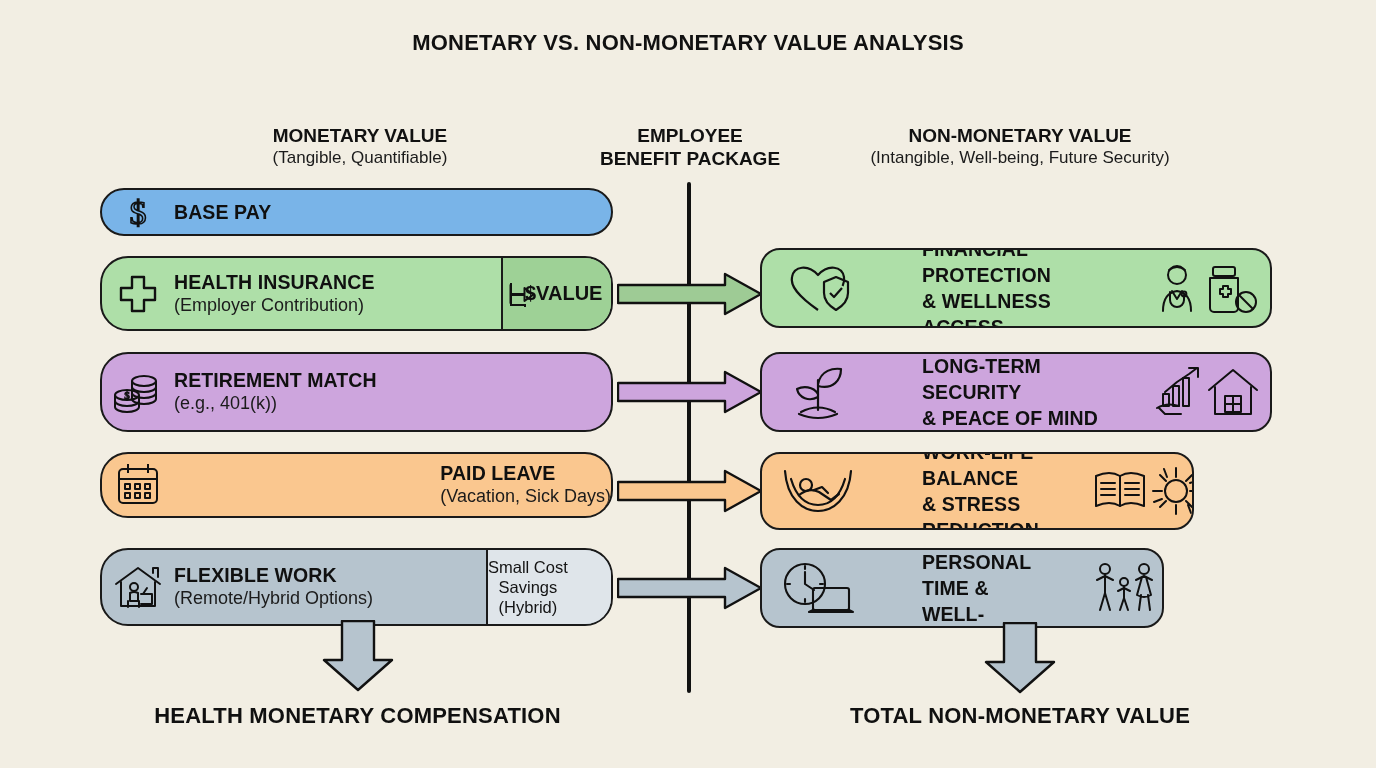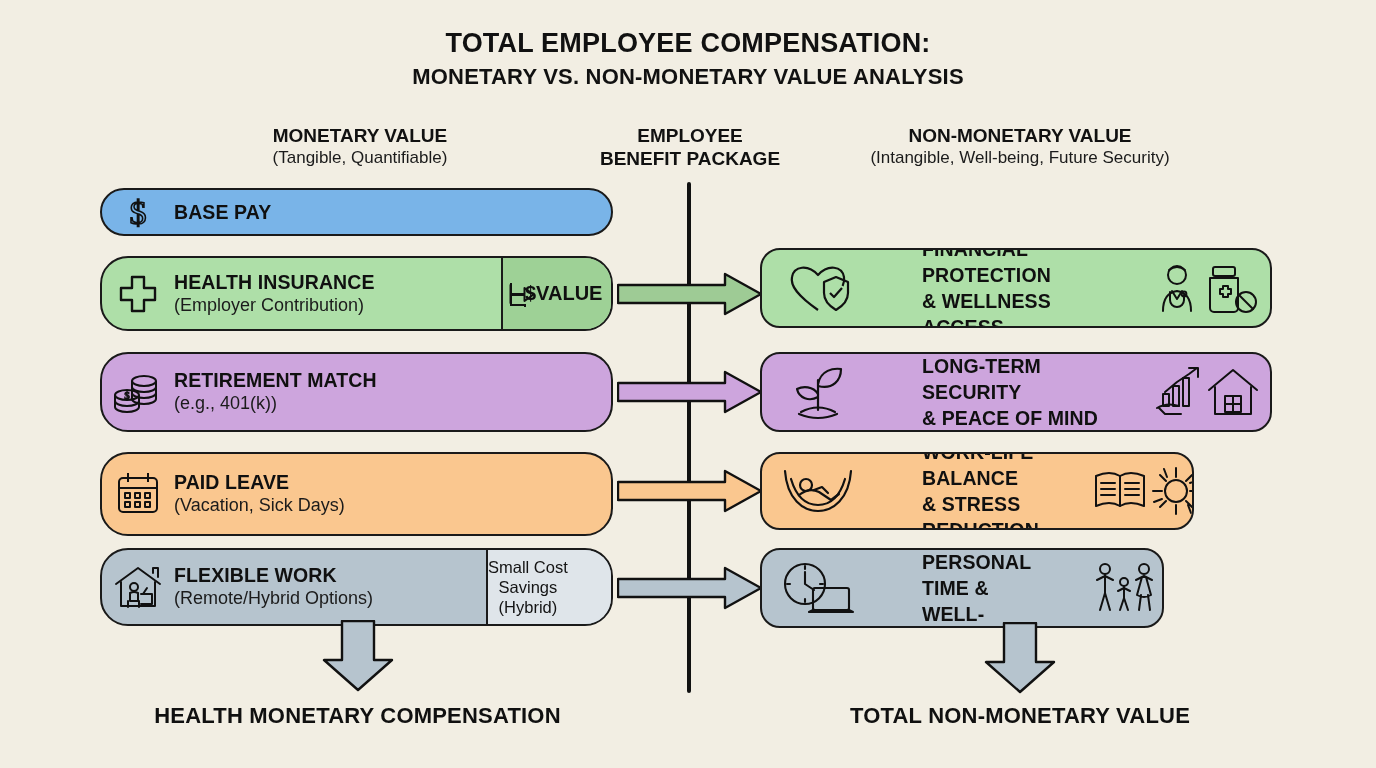--- a/index.html
+++ b/index.html
@@ -51,21 +51,21 @@
   }
   .bar .labels{display:flex;flex-direction:column;justify-content:center;}
   .lbl-main{font-weight:bold;font-size:19.5px;line-height:23px;letter-spacing:0.1px;color:#101010;}
   .lbl-sub{font-size:18px;line-height:23px;color:#1b1b1b;}
   .lbl-main.two{font-size:19.5px;line-height:26px;}
 
   
   #bar-basepay{left:100px;top:188px;width:513px;height:48px;}
   #bar-health{left:100px;top:256px;width:513px;height:75px;}
   #bar-retire{left:100px;top:352px;width:513px;height:80px;}
-  #bar-leave{left:100px;top:452px;width:513px;height:84px;}
+  #bar-leave{left:100px;top:452px;width:513px;height:66px;justify-content:space-between;}
   #bar-flex{left:100px;top:548px;width:513px;height:78px;}
 
   
   #bar-fin{left:760px;top:248px;width:512px;height:80px;}
   #bar-long{left:760px;top:352px;width:512px;height:80px;}
   #bar-work{left:760px;top:452px;width:434px;height:78px;}
   #bar-auto{left:760px;top:548px;width:404px;height:80px;}
 
   
   .subpanel{
@@ -98,21 +98,20 @@
   #total-right{left:735px;width:570px;top:703px;}
 
   svg{display:block;}
 </style>
 </head>
 <body>
 
 <div id="stage">
 
   <div class="title-wrap">
-    <div class="title-line l1">TOTAL EMPLOYEE COMPENSATION:</div>
     <div class="title-line l2">MONETARY VS. NON-MONETARY VALUE ANALYSIS</div>
   </div>
 
   <div class="col-head" id="head-monetary">
     <div class="ch-main">MONETARY VALUE</div>
     <div class="ch-sub">(Tangible, Quantifiable)</div>
   </div>
   <div class="col-head" id="head-center">
     <div class="ch-main">EMPLOYEE</div>
     <div class="ch-main">BENEFIT PACKAGE</div>

